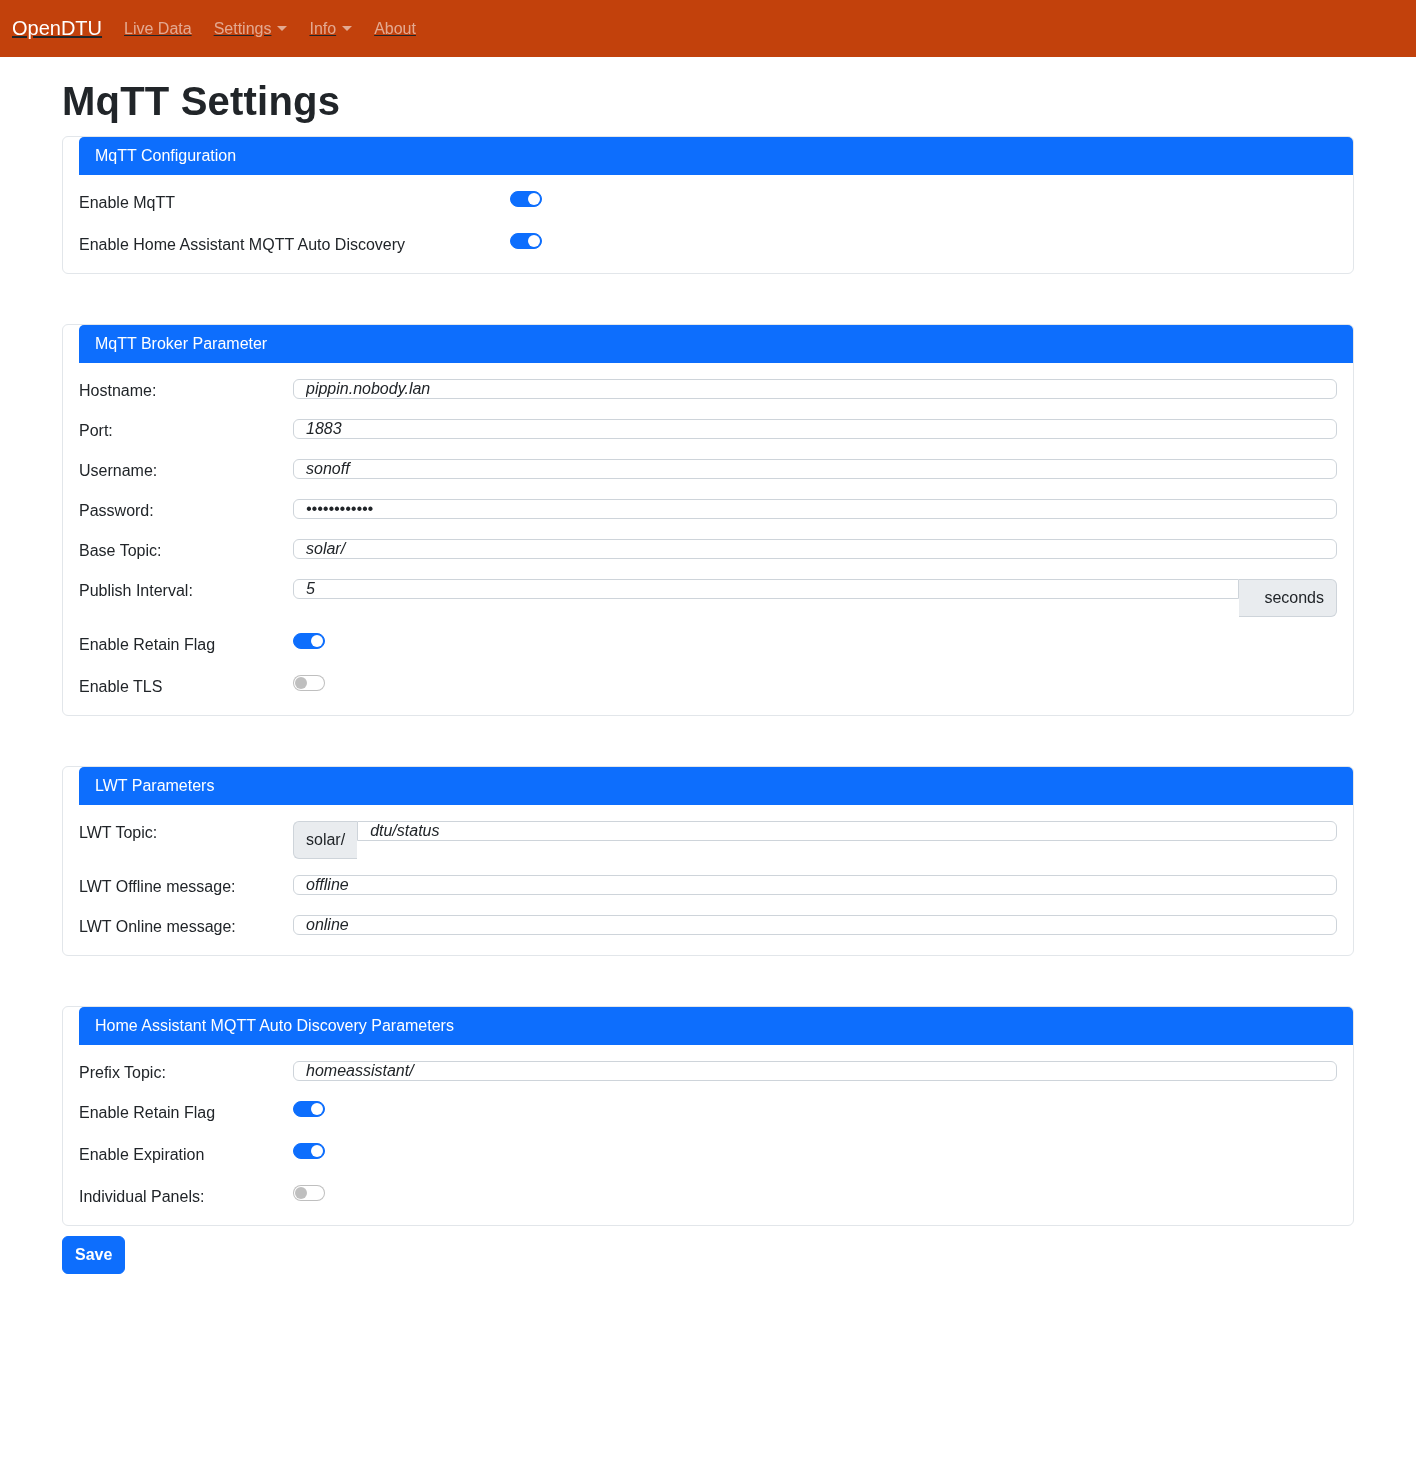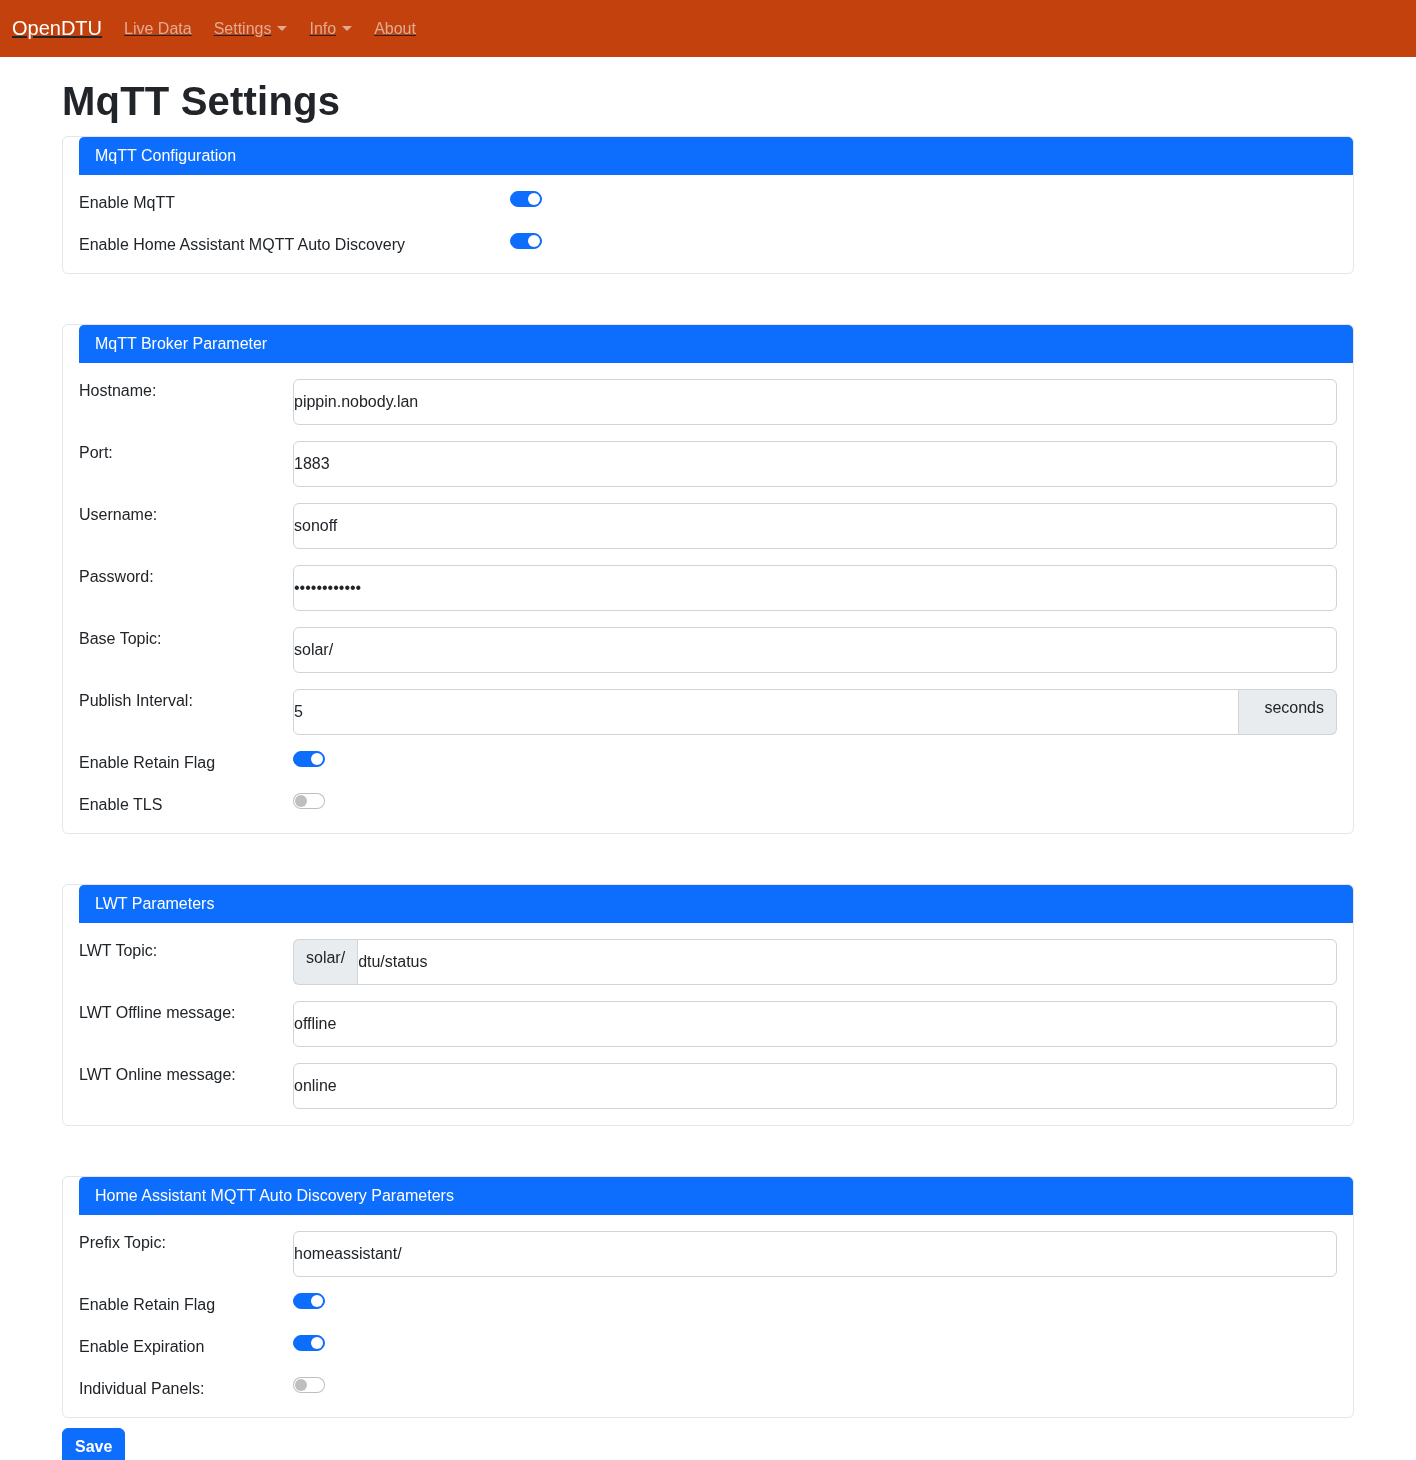--- a/index.html
+++ b/index.html
@@ -89,30 +89,31 @@
     width: 214px;
     flex: none;
     font-size: 16px;
     line-height: 24px;
     color: #212529;
   }
   .flabel-wide { width: 431px; }
 
   input.form-control {
     flex: 1;
-    height: 46px;
+    height: 20px;
     border: 1px solid #ced4da;
     border-radius: 6px;
-    padding: 6px 0;
+    padding: 6px 12px;
     font-size: 16px;
     font-family: "Liberation Sans", "DejaVu Sans", sans-serif;
     color: #212529;
     background: #fff;
     outline: none;
     min-width: 0;
+    font-style: italic;
   }
   .input-group { display: flex; flex: 1; }
   .input-group .addon {
     background: #e9ecef;
     border: 1px solid #ced4da;
     padding: 6px 12px;
     font-size: 16px;
     line-height: 24px;
     color: #212529;
     flex: none;

